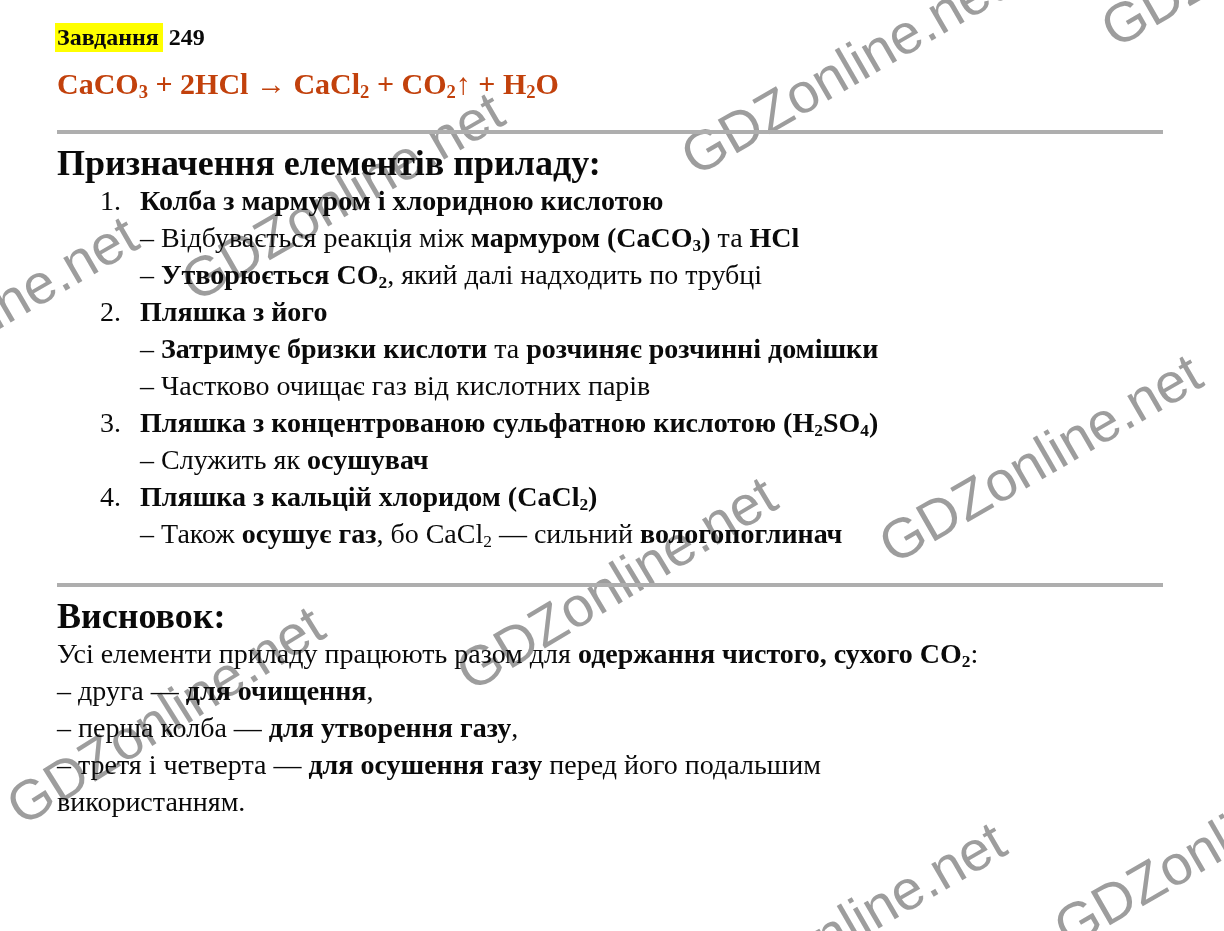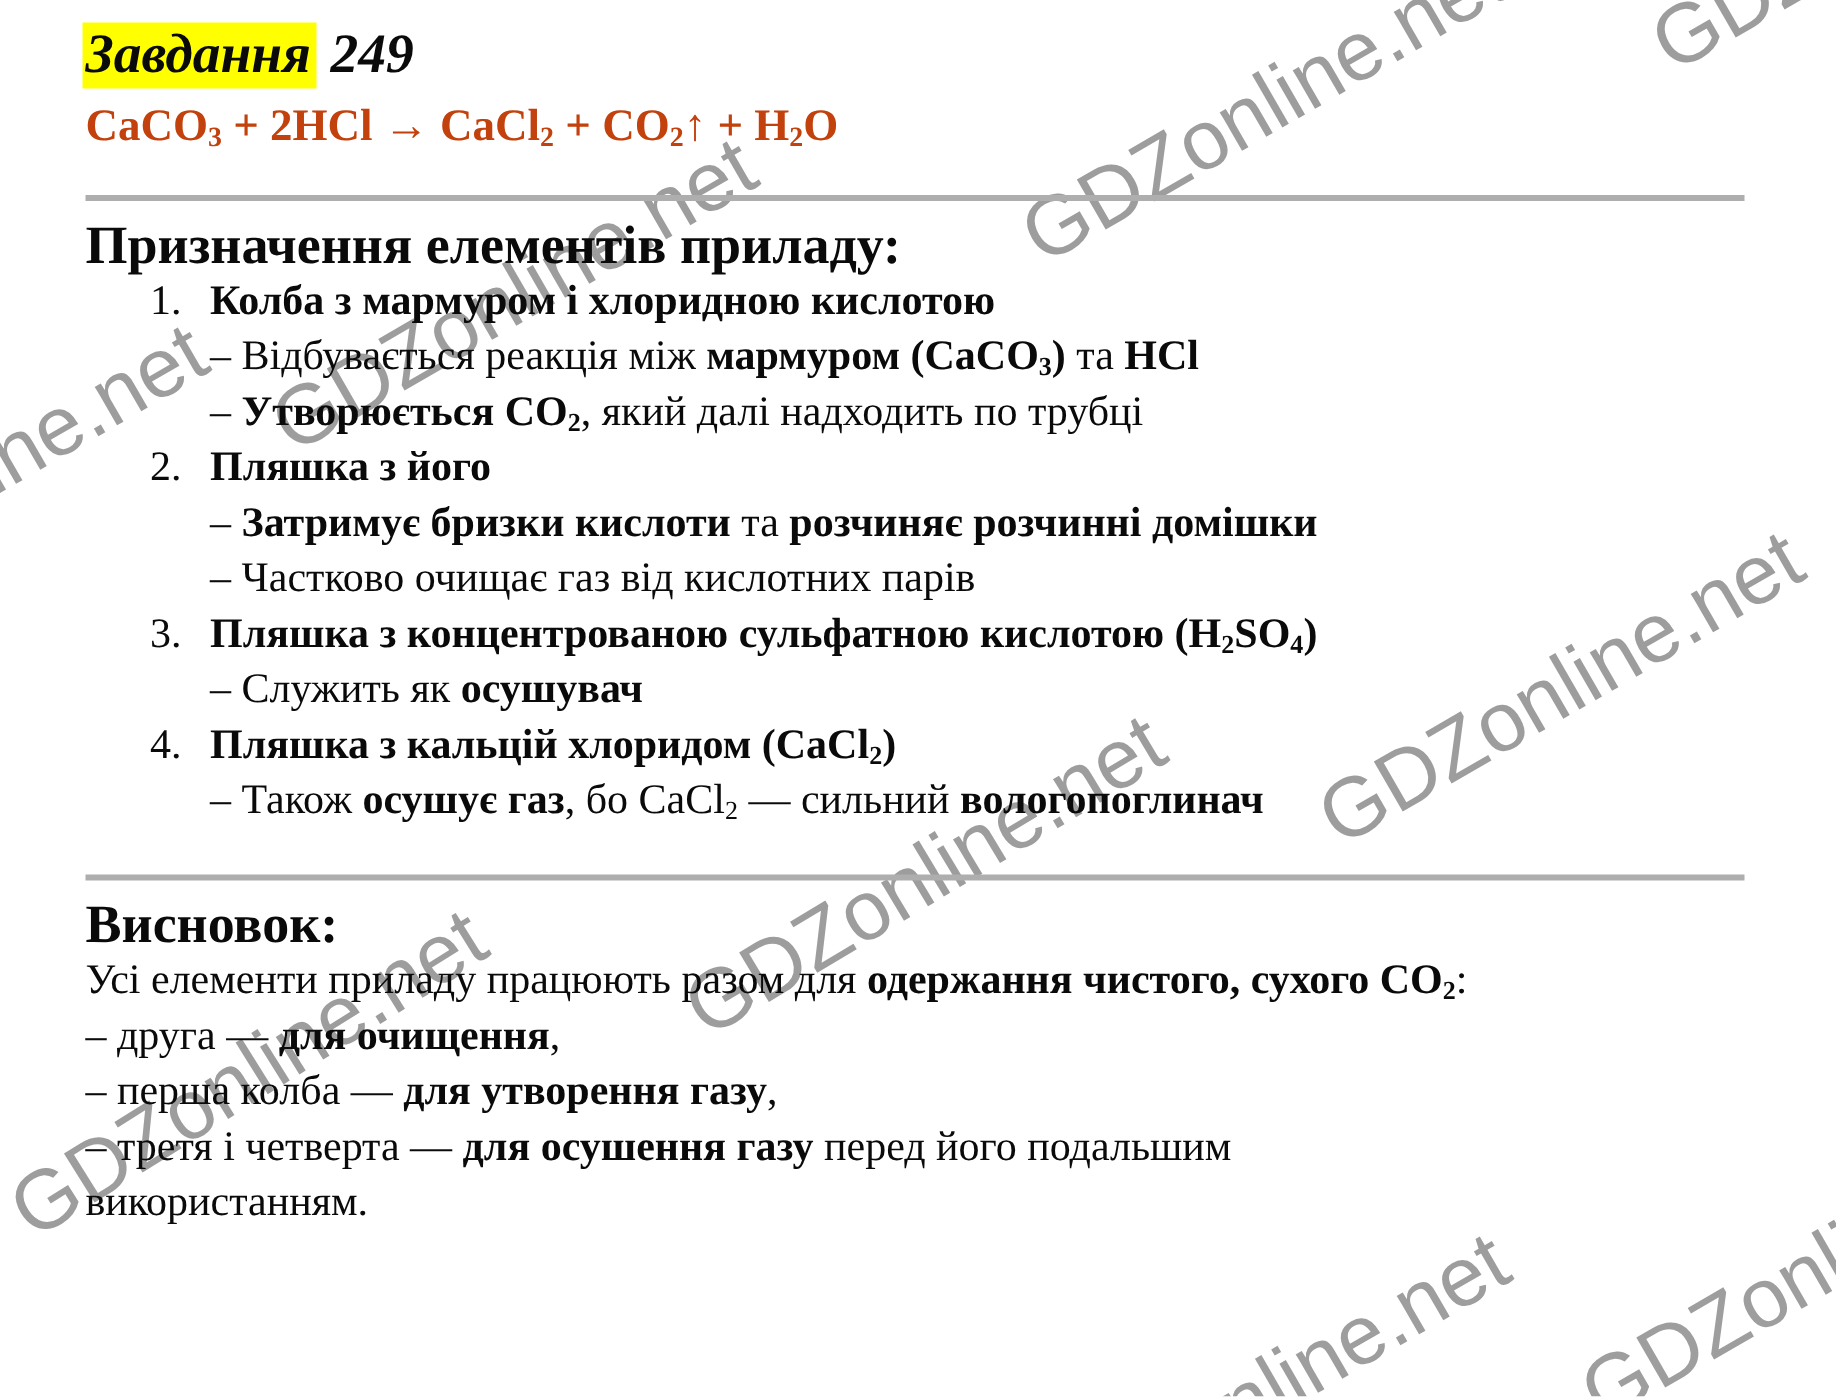--- a/index.html
+++ b/index.html
@@ -20,25 +20,24 @@
     font-size: 56px;
     color: #8d8d8d;
     opacity: 0.85;
     white-space: nowrap;
     transform: translate(-50%, -50%) rotate(-30deg);
     letter-spacing: 0px;
     user-select: none;
   }
   .content { position: absolute; left: 57px; top: 20px; width: 1110px; z-index: 1; }
   .title {
-    font-size: 37px;
+    font-size: 24px;
     font-weight: bold;
     line-height: 34px;
     white-space: nowrap;
-    font-style: italic;
   }
   .title .hl { background: #ffff00; padding: 1px 4px 2px 2px; margin-left: -2px; }
   .equation {
     margin-top: 12px;
     font-size: 30px;
     font-weight: bold;
     color: #c2410c;
     line-height: 36px;
     white-space: nowrap;
   }

